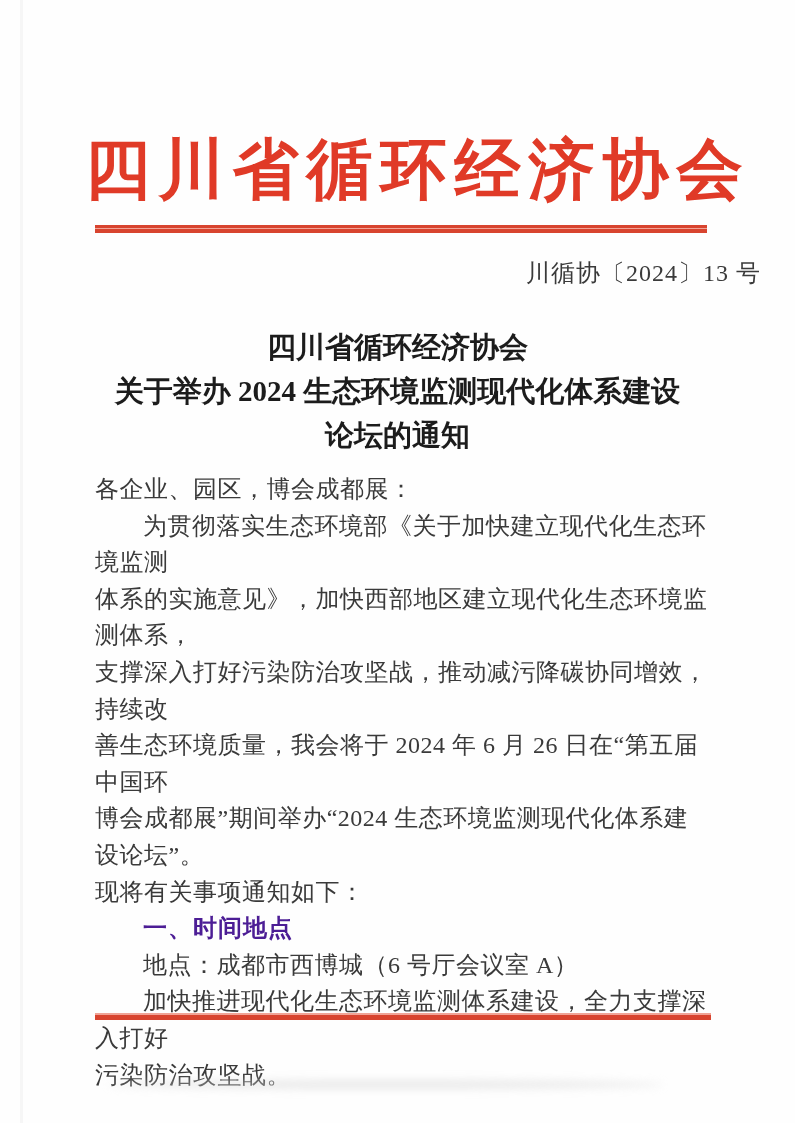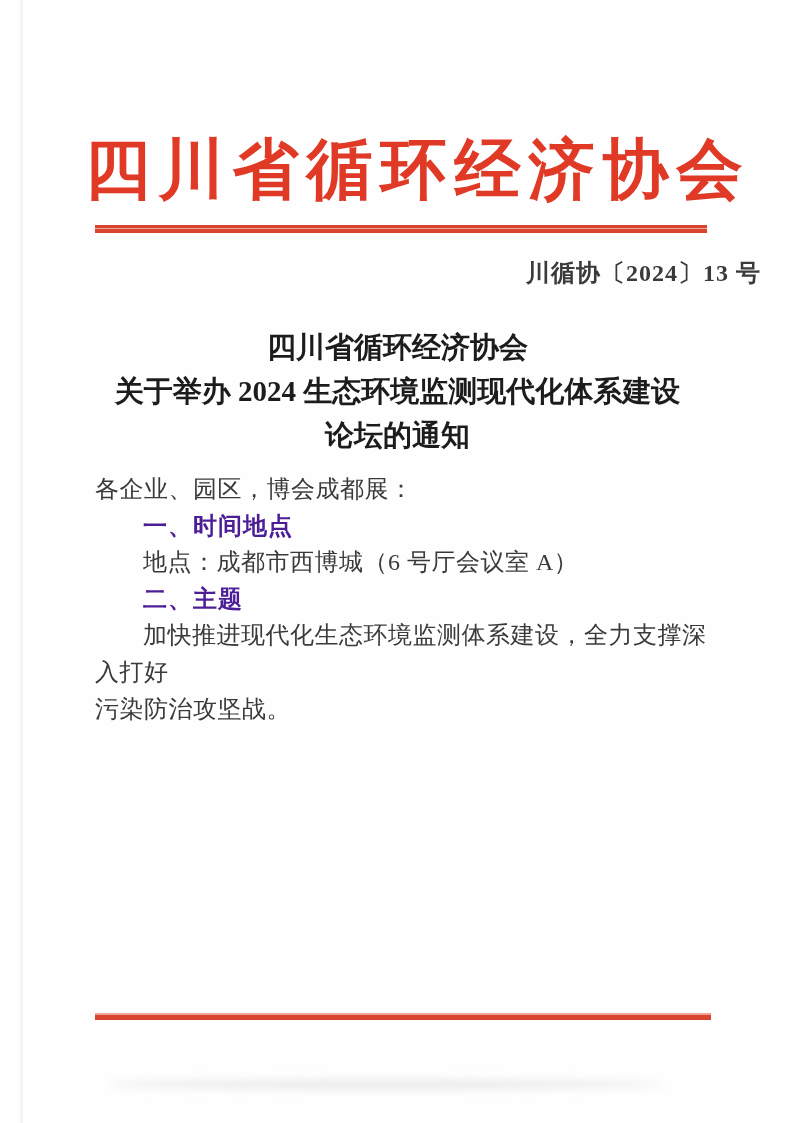--- a/index.html
+++ b/index.html
@@ -45,21 +45,20 @@
   }
   .doc-number {
     position: absolute;
     top: 256px;
     right: 74px;
     font-size: 24px;
     line-height: 34px;
     letter-spacing: 1px;
     color: var(--ink, #3a3a3a);
     white-space: pre;
-    font-weight: bold;
   }
   
   .doc-title {
     position: absolute;
     top: 325px;
     left: 60px;
     width: 675px;
     text-align: center;
     font-size: 29px;
     font-weight: bold;
@@ -137,23 +136,28 @@
   <div class="rule-top"></div>
 
   <div class="doc-number">川循协〔2024〕13 号</div>
 
   <div class="doc-title">四川省循环经济协会
 关于举办 2024 生态环境监测现代化体系建设
 论坛的通知</div>
 
   <div class="body-text">
     <div class="salutation">各企业、园区，博会成都展：</div>
+    <div class="para">为贯彻落实生态环境部《关于加快建立现代化生态环境监测
+体系的实施意见》，加快西部地区建立现代化生态环境监测体系，
+支撑深入打好污染防治攻坚战，推动减污降碳协同增效，持续改
+善生态环境质量，我会将于 2024 年 6 月 26 日在“第五届中国环
+博会成都展”期间举办“2024 生态环境监测现代化体系建设论坛”。
+现将有关事项通知如下：</div>
     <div class="section-heading">一、时间地点</div>
     <div class="detail-line">地点：成都市西博城（6 号厅会议室 A）</div>
-    <div class="section-heading">二、主题</div>
     <div class="para">加快推进现代化生态环境监测体系建设，全力支撑深入打好
 污染防治攻坚战。</div>
   </div>
 
   <div class="rule-bottom"></div>
 
   <div class="scan-smudge"></div>
 
   <div class="scan-edge-streak"></div>
 

